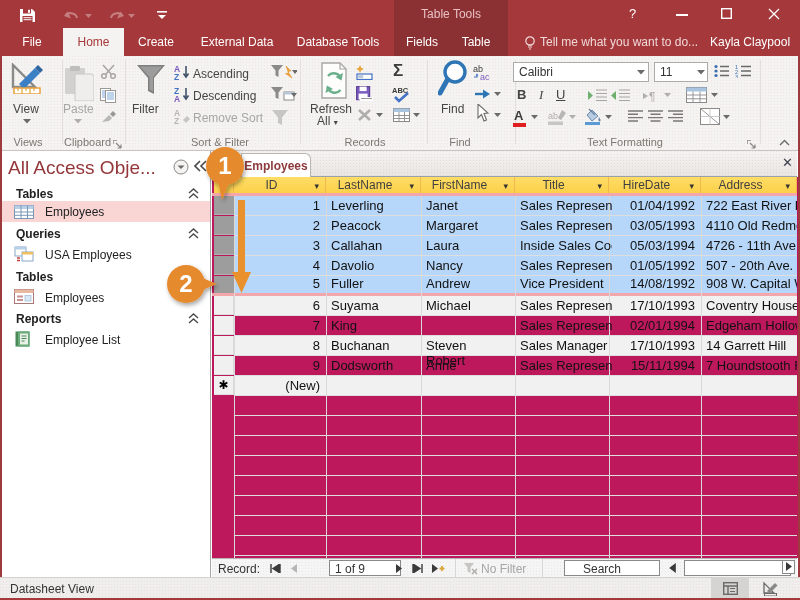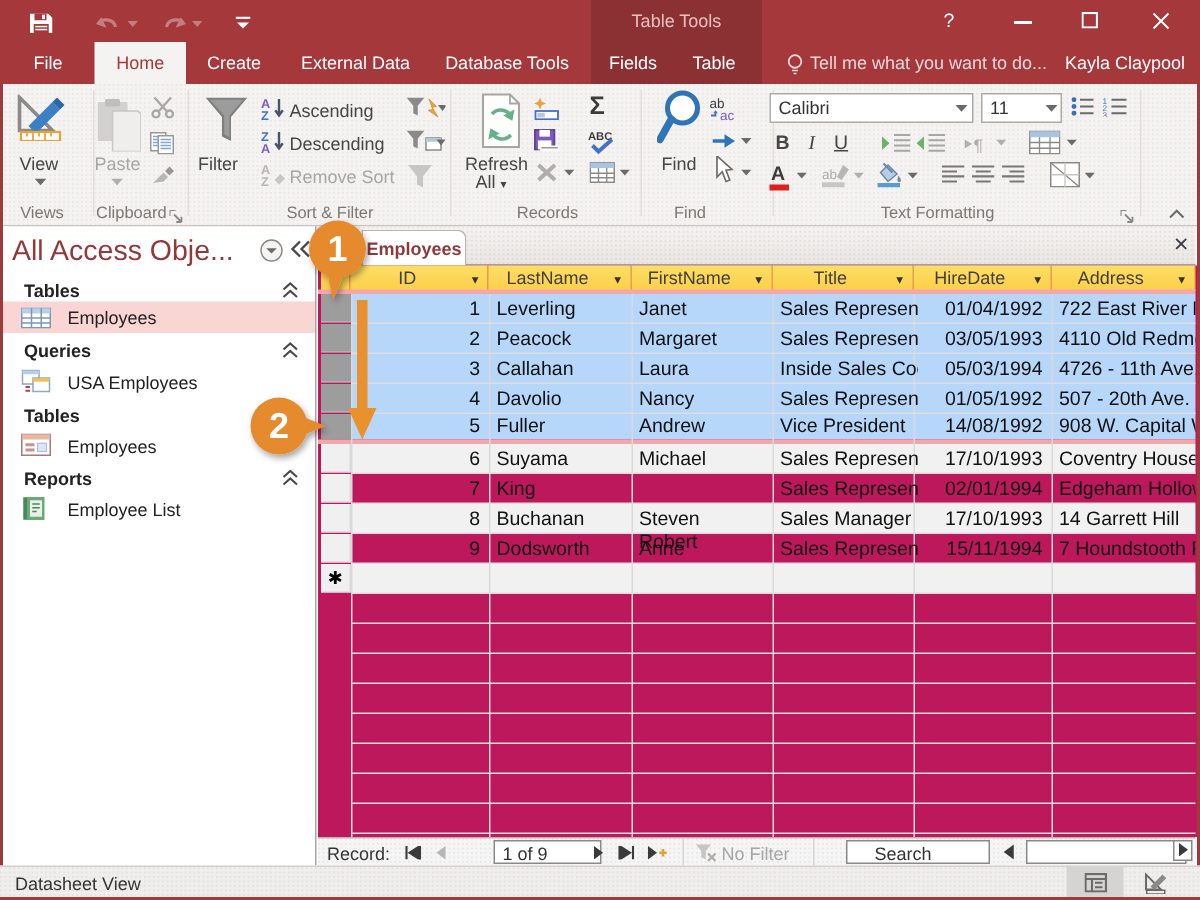--- a/index.html
+++ b/index.html
@@ -589,20 +589,23 @@
         <div class="cell" style="left:472px;width:91px;">14 Garrett Hill</div>
     </div>
     <div class="row" style="top:179px;">
       <div class="cell num" style="left:0;width:86px;">9</div>
         <div class="cell" style="left:97px;width:92px;">Dodsworth</div>
         <div class="cell" style="left:192px;width:91px;">Anne</div>
         <div class="cell" style="left:286px;width:92px;">Sales Representative</div>
         <div class="cell num" style="left:375px;width:86px;">15/11/1994</div>
         <div class="cell" style="left:472px;width:91px;">7 Houndstooth Rd.</div>
     </div>
+    <div class="row" style="top:199px;">
+      <div class="cell num" style="left:0;width:86px;">(New)</div>
+    </div>
 
     <svg class="abs" style="left:16px;top:21px;" width="30" height="98" viewBox="0 0 30 98">
       <rect x="10" y="2" width="7" height="74" fill="#e8912d"></rect>
       <polygon points="4,74 23,74 13.5,95" fill="#e8912d"></polygon>
     </svg>
   </div>
 
   
   <div class="abs" id="recbar" style="left:212px;top:558px;width:585px;height:19px;background-color:#f5f5f5;background-image:radial-gradient(circle at 0.5px 0.5px, #eae8e6 20%, transparent 24%);background-size:3px 3px;border-top:1px solid #b8b5b2;font-size:12px;color:#333;">
     <span style="position:absolute;left:6px;top:3px;">Record:</span>

